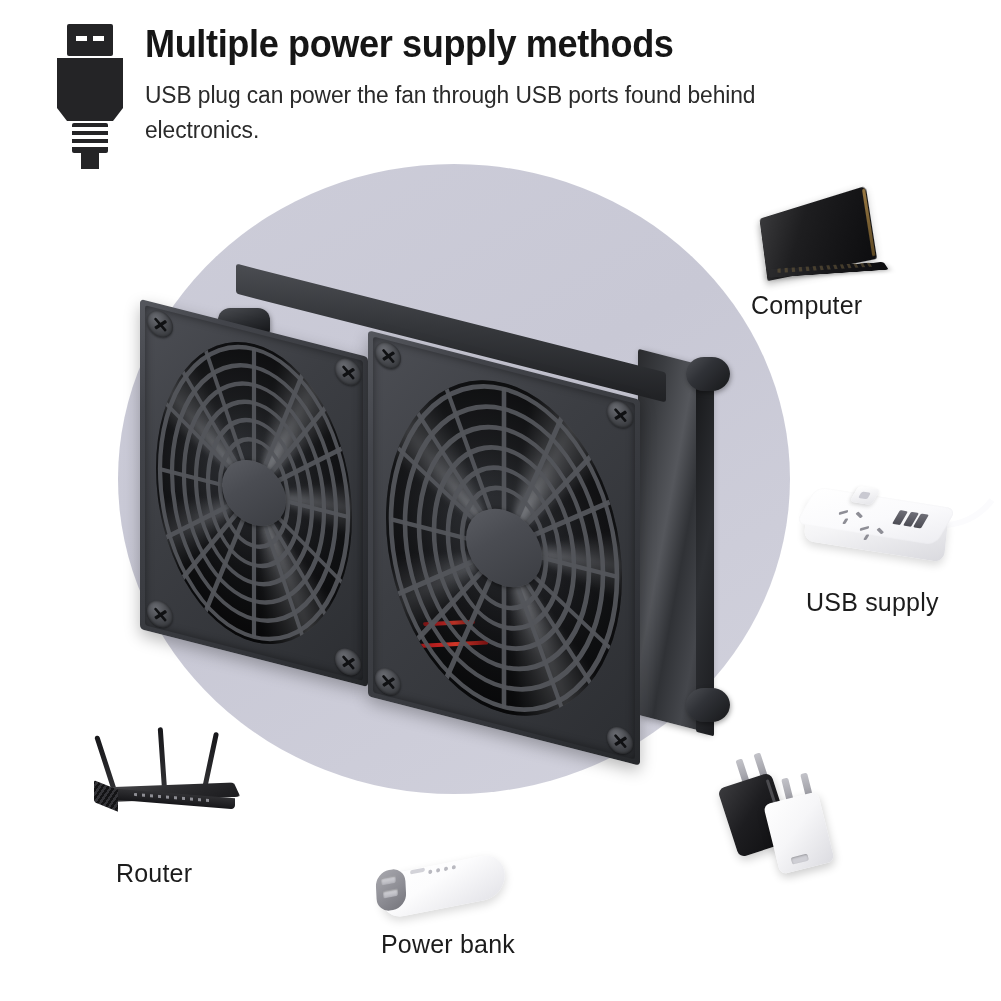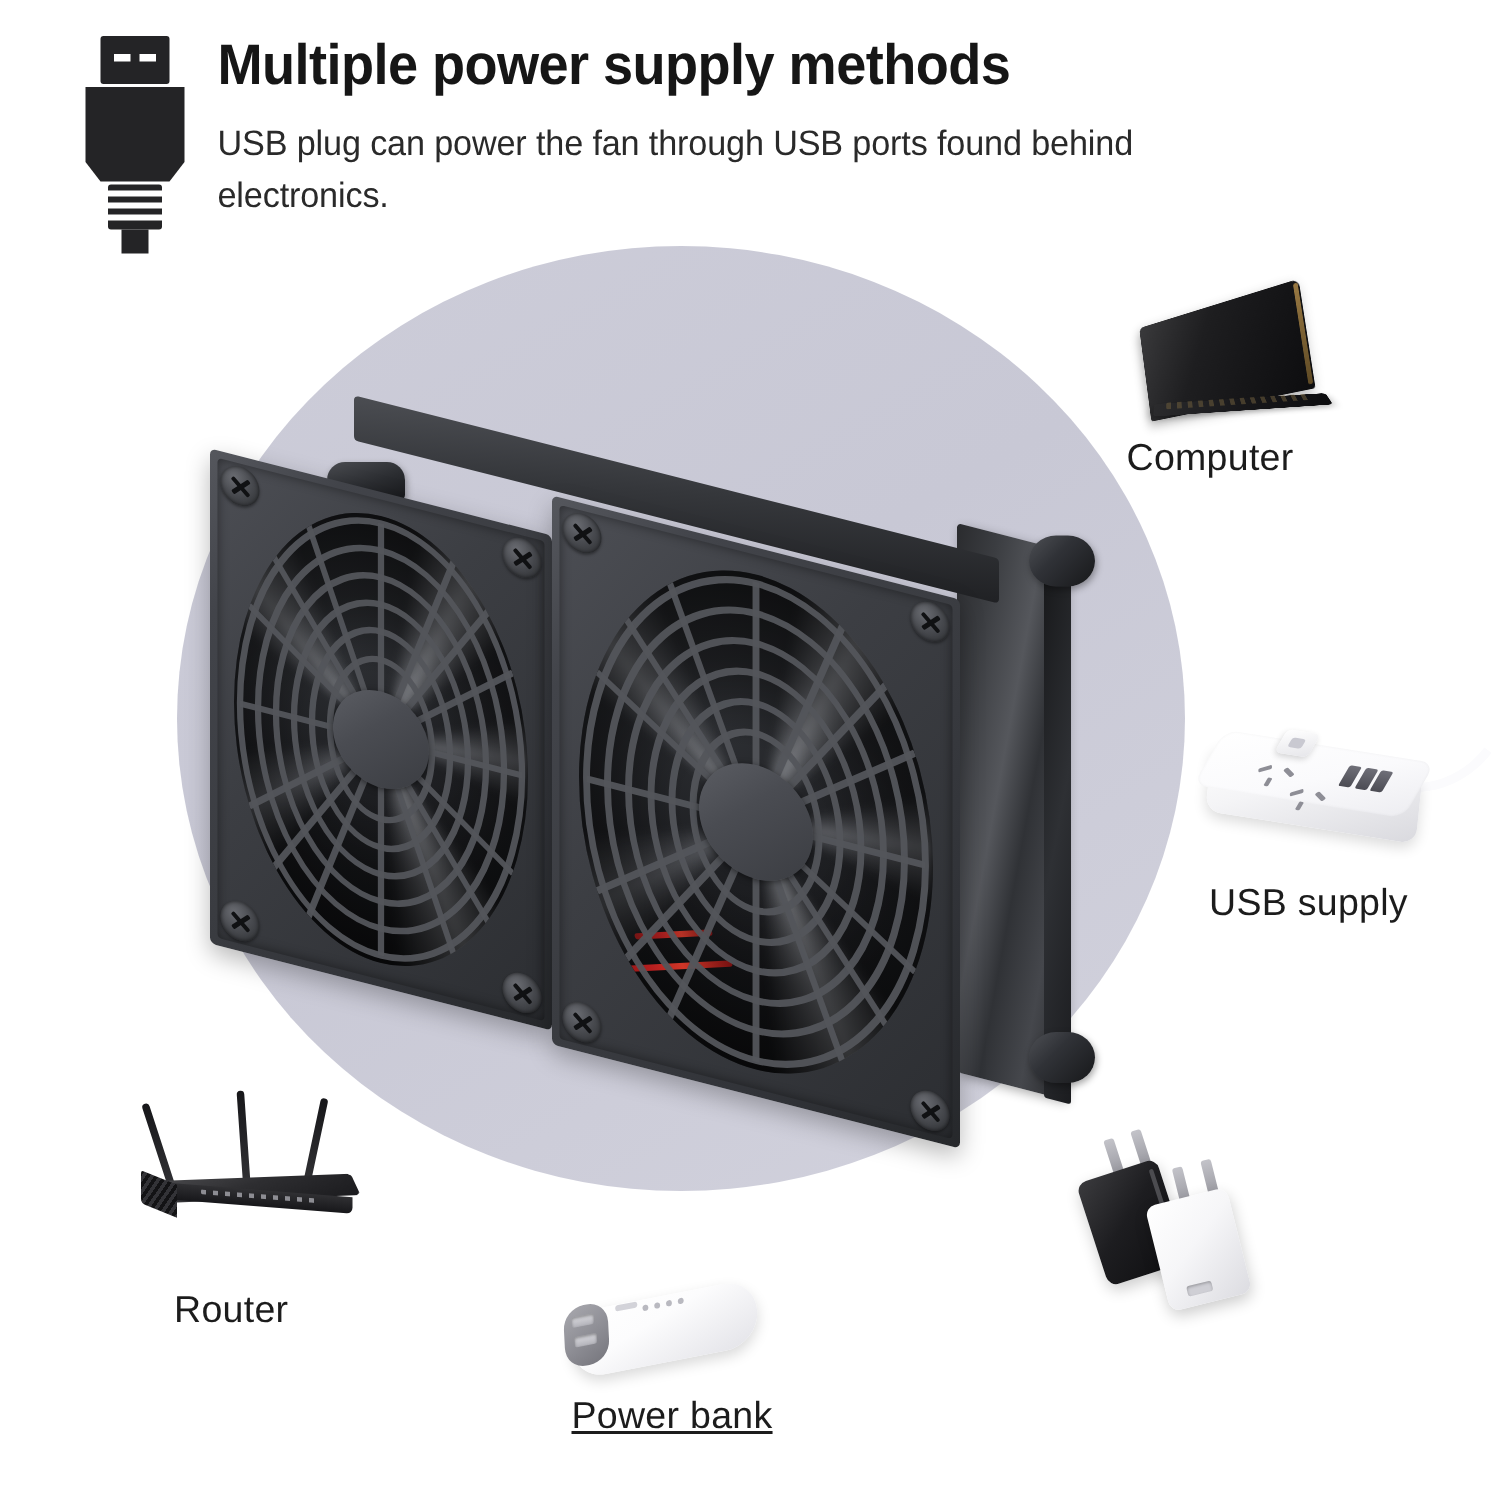--- a/index.html
+++ b/index.html
@@ -496,21 +496,21 @@
     background: #b9b9c0;
   }
   .pb-btn {
     position: absolute;
     left: 40px; top: 17px;
     width: 15px; height: 4px;
     background: #d3d3d9;
     border-radius: 2px;
     transform: rotate(-11deg) skewX(-8deg);
   }
-  #label-powerbank { left: 381px; top: 930px; text-decoration: underline; }
+  #label-powerbank { left: 381px; top: 930px; }
 
   
   #dev-plug { left: 715px; top: 765px; width: 180px; height: 110px; }
   .adapter {
     position: absolute;
     width: 56px; height: 72px;
     border-radius: 7px;
     box-shadow: 0 4px 10px rgba(0,0,0,0.2);
   }
   .adapter.black {

